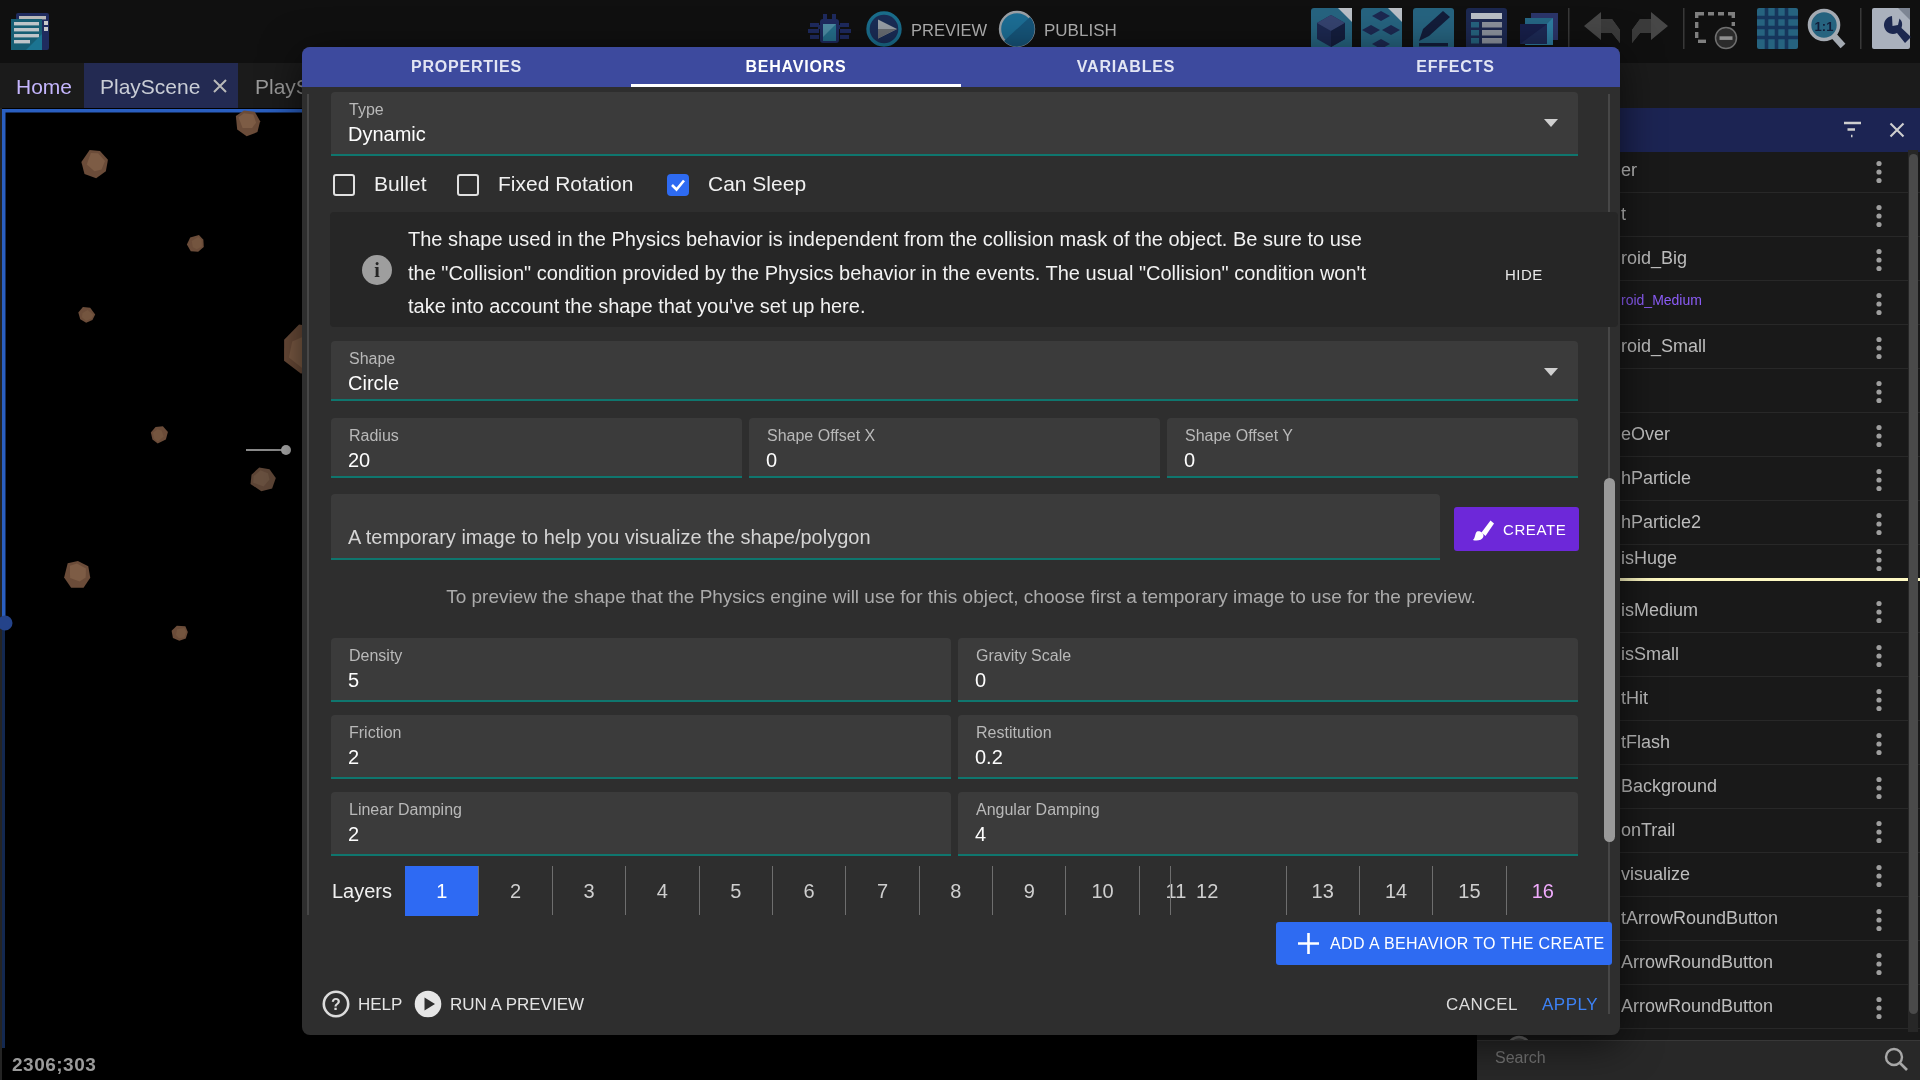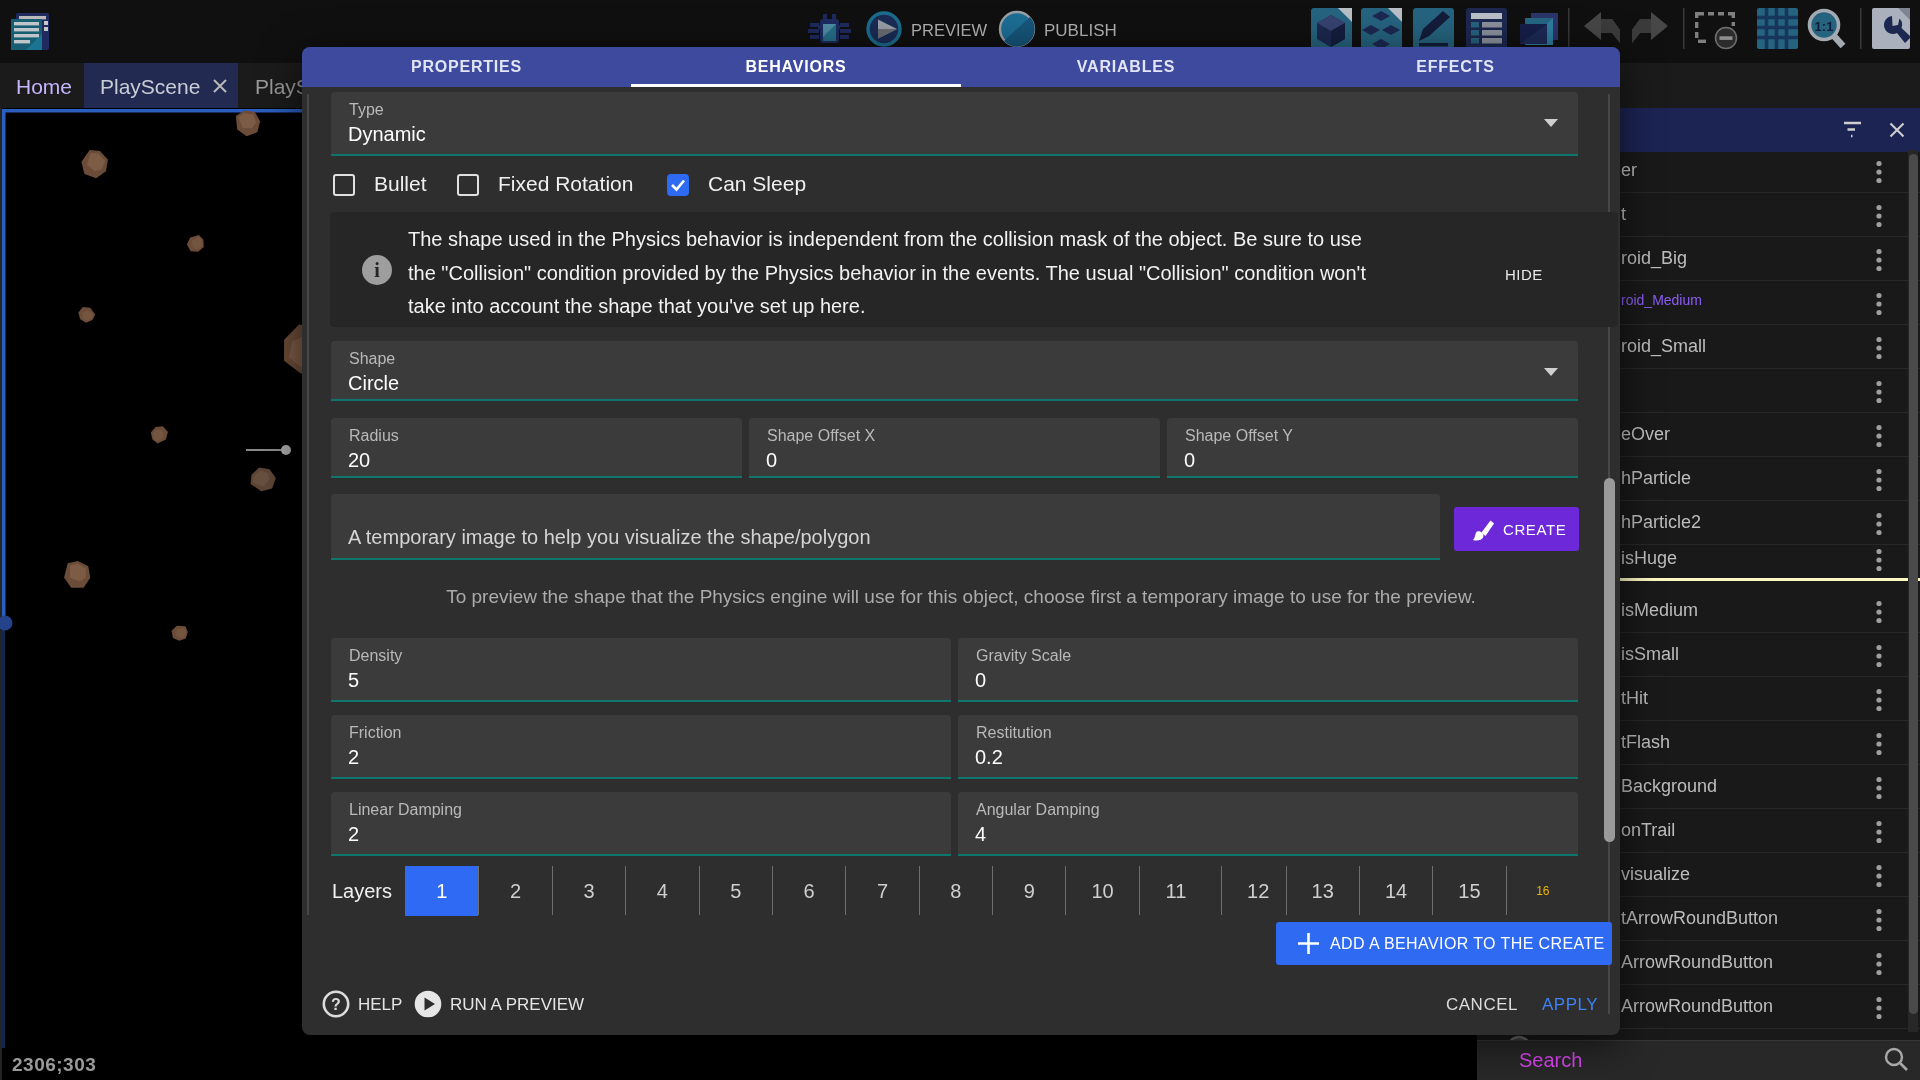--- a/index.html
+++ b/index.html
@@ -247,21 +247,21 @@
     </div>
 
   <div class="abs" style="left:431px;top:42px;width:10px;height:882px;background:#272727;"></div>
   <div class="abs" style="left:432px;top:46px;width:9px;height:860px;background:#4a4a4a;border-radius:5px;"></div>
 
   <div class="abs" style="left:0;top:924px;width:443px;height:6px;background:#191919;"></div>
   <div class="abs" style="left:29px;top:927px;width:28px;height:28px;"><svg width="28" height="28" viewBox="0 0 28 28">
         <circle cx="13" cy="13" r="11" fill="#3f3f3f" stroke="#6a6a6a" stroke-width="2.5"></circle>
       </svg></div>
   <div class="abs" style="left:0;top:932px;width:443px;height:40px;background:#282828;border-top:1px solid #383838;"></div>
-  <div class="abs" style="left:18px;top:941px;color:#d946ef;font-size:20px;margin-left:24px;">Search</div>
+  <div class="abs" style="left:18px;top:941px;color:#737373;font-size:16px;">Search</div>
   <svg class="abs" style="left:406px;top:938px;" width="26" height="26" viewBox="0 0 26 26">
       <circle cx="11" cy="11" r="8" fill="none" stroke="#a8a8a8" stroke-width="2.4"></circle>
       <path d="M17 17 L24 24" stroke="#a8a8a8" stroke-width="2.6"></path>
     </svg>
 </div>
 
 <svg class="abs" style="left:0;top:0;" width="1920" height="63" viewBox="0 0 1920 63">
 
   <rect x="16" y="13" width="33" height="37" rx="2" fill="#1f2b5e"></rect>
   <rect x="19" y="16" width="27" height="3.4" fill="#b9b9b9"></rect>
@@ -469,25 +469,25 @@
       <div style="position:absolute;left:73.375px;top:0;width:73.375px;height:49px;color:#cfcfcf;text-align:center;line-height:50px;font-size:20px;border-left:1px solid #6e6e6e;">2</div>
       <div style="position:absolute;left:146.75px;top:0;width:73.375px;height:49px;color:#cfcfcf;text-align:center;line-height:50px;font-size:20px;border-left:1px solid #6e6e6e;">3</div>
       <div style="position:absolute;left:220.125px;top:0;width:73.375px;height:49px;color:#cfcfcf;text-align:center;line-height:50px;font-size:20px;border-left:1px solid #6e6e6e;">4</div>
       <div style="position:absolute;left:293.5px;top:0;width:73.375px;height:49px;color:#cfcfcf;text-align:center;line-height:50px;font-size:20px;border-left:1px solid #6e6e6e;">5</div>
       <div style="position:absolute;left:366.875px;top:0;width:73.375px;height:49px;color:#cfcfcf;text-align:center;line-height:50px;font-size:20px;border-left:1px solid #6e6e6e;">6</div>
       <div style="position:absolute;left:440.25px;top:0;width:73.375px;height:49px;color:#cfcfcf;text-align:center;line-height:50px;font-size:20px;border-left:1px solid #6e6e6e;">7</div>
       <div style="position:absolute;left:513.625px;top:0;width:73.375px;height:49px;color:#cfcfcf;text-align:center;line-height:50px;font-size:20px;border-left:1px solid #6e6e6e;">8</div>
       <div style="position:absolute;left:587px;top:0;width:73.375px;height:49px;color:#cfcfcf;text-align:center;line-height:50px;font-size:20px;border-left:1px solid #6e6e6e;">9</div>
       <div style="position:absolute;left:660.375px;top:0;width:73.375px;height:49px;color:#cfcfcf;text-align:center;line-height:50px;font-size:20px;border-left:1px solid #6e6e6e;">10</div>
       <div style="position:absolute;left:733.75px;top:0;width:73.375px;height:49px;color:#cfcfcf;text-align:center;line-height:50px;font-size:20px;border-left:1px solid #6e6e6e;">11</div>
-      <div style="position:absolute;left:816px;top:0;width:73.375px;height:49px;color:#cfcfcf;text-align:center;line-height:50px;font-size:20px;border-left:1px solid #6e6e6e;">12</div>
+      <div style="position:absolute;left:765px;top:0;width:73.375px;height:49px;color:#cfcfcf;text-align:center;line-height:50px;font-size:20px;border-left:1px solid #6e6e6e;">12</div>
       <div style="position:absolute;left:880.5px;top:0;width:73.375px;height:49px;color:#cfcfcf;text-align:center;line-height:50px;font-size:20px;border-left:1px solid #6e6e6e;">13</div>
       <div style="position:absolute;left:953.875px;top:0;width:73.375px;height:49px;color:#cfcfcf;text-align:center;line-height:50px;font-size:20px;border-left:1px solid #6e6e6e;">14</div>
       <div style="position:absolute;left:1027.25px;top:0;width:73.375px;height:49px;color:#cfcfcf;text-align:center;line-height:50px;font-size:20px;border-left:1px solid #6e6e6e;">15</div>
-      <div style="position:absolute;left:1100.625px;top:0;width:73.375px;height:49px;color:#eab308;text-align:center;line-height:50px;font-size:12px;border-left:1px solid #6e6e6e;">16</div>
+      <div style="position:absolute;left:1100.625px;top:0;width:73.375px;height:49px;color:#f0abfc;text-align:center;line-height:50px;font-size:20px;border-left:1px solid #6e6e6e;">16</div>
     </div>
 
   <div class="abs" style="left:974px;top:875px;width:336px;height:43px;background:#2e6bf2;border-radius:3px;">
     <svg class="abs" style="left:21px;top:10px;" width="23" height="23" viewBox="0 0 23 23">
         <path d="M11.5 1 V22 M1 11.5 H22" stroke="#fff" stroke-width="2.6"></path>
       </svg>
     <div class="abs" style="left:54px;top:13px;color:#fff;font-size:16px;letter-spacing:.4px;">ADD A BEHAVIOR TO THE CREATE</div>
   </div>
 
   <svg class="abs" style="left:20px;top:943px;" width="28" height="28" viewBox="0 0 28 28">

